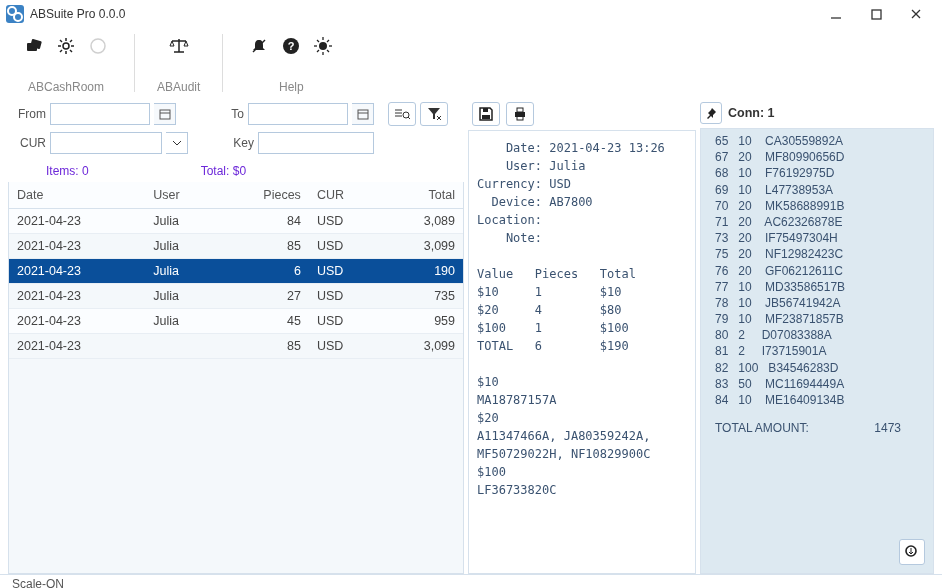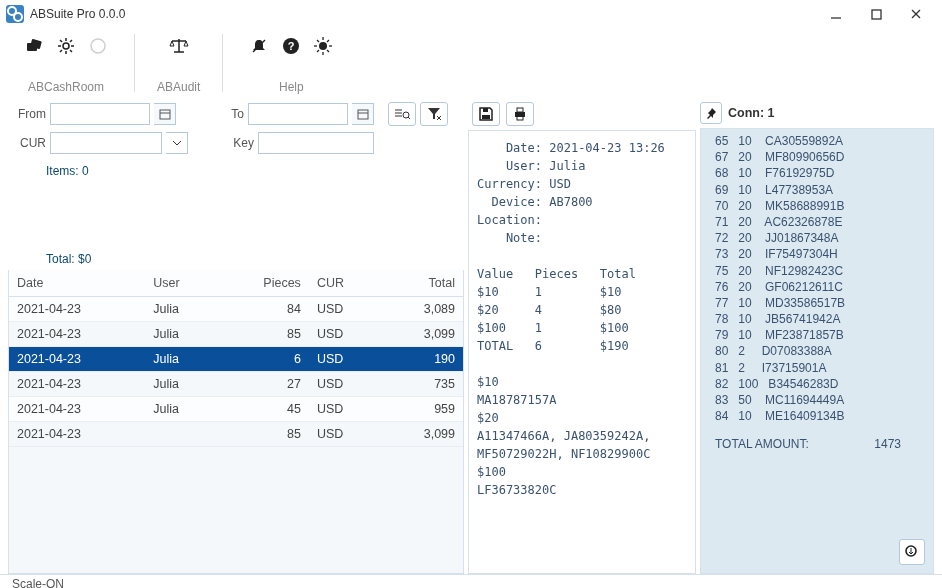--- a/index.html
+++ b/index.html
@@ -21,21 +21,21 @@
   .left { width:456px; display:flex; flex-direction:column; }
   .filter-row { display:flex; align-items:center; gap:4px; margin-bottom:6px; font-size:12px; }
   .filter-row .lbl { width:38px; text-align:right; color:#555; }
   .filter-row input, .filter-row .inp { height:22px; border:1px solid #b5c9de; background:#fff; font-size:12px; padding:0 4px; }
   .date-inp { width:100px; }
   .date-btn { width:22px; height:22px; border:1px solid #b5c9de; border-left:none; display:flex; align-items:center; justify-content:center; background:#f6f9fc; }
   .cur-inp { width:112px; }
   .cb-btn  { width:22px; height:22px; border:1px solid #b5c9de; border-left:none; display:flex; align-items:center; justify-content:center; background:#fff; }
   .key-inp { width:116px; }
   .smallbtn { width:28px; height:24px; border:1px solid #b5c9de; border-radius:3px; display:flex; align-items:center; justify-content:center; background:#fff; }
-  .totals-row { display:flex; font-size:12px; color:#0c4a6e; padding:4px 0 4px 38px; gap:74px;flex-direction:column; }
+  .totals-row { display:flex; font-size:12px; color:#6d28d9; padding:4px 0 4px 38px; gap:112px; }
   table.grid { width:100%; border-collapse:collapse; font-size:12.5px; }
   table.grid th { color:#555; font-weight:400; text-align:left; padding:6px 8px; border-bottom:1px solid #d6e1ec; background:#fbfdff; }
   table.grid th.r, table.grid td.r { text-align:right; }
   table.grid td { padding:5px 8px; border-bottom:1px solid #e8eef4; color:#444; }
   table.grid tbody tr { background:#fbfdff; }
   table.grid tbody tr:nth-child(even) { background:#f4f8fb; }
   table.grid tbody tr.sel { background:#0a4f9a; color:#fff; }
   table.grid tbody tr.sel td { color:#fff; }
   .grid-wrap { flex:1; border:1px solid #d6e1ec; border-top:none; overflow:hidden; background:#f4f8fb; }
   .mid { width:228px; display:flex; flex-direction:column; }
@@ -322,21 +322,20 @@
       <span>Conn: 1</span>
     </div>
     <div class="right-panel">
       <div id="conn-lines">
           <div class="right-line">65   10    CA30559892A</div>
           <div class="right-line">67   20    MF80990656D</div>
           <div class="right-line">68   10    F76192975D</div>
           <div class="right-line">69   10    L47738953A</div>
           <div class="right-line">70   20    MK58688991B</div>
           <div class="right-line">71   20    AC62326878E</div>
-          <div class="right-line">72   20    JJ01867348A</div>
           <div class="right-line">73   20    IF75497304H</div>
           <div class="right-line">75   20    NF12982423C</div>
           <div class="right-line">76   20    GF06212611C</div>
           <div class="right-line">77   10    MD33586517B</div>
           <div class="right-line">78   10    JB56741942A</div>
           <div class="right-line">79   10    MF23871857B</div>
           <div class="right-line">80   2     D07083388A</div>
           <div class="right-line">81   2     I73715901A</div>
           <div class="right-line">82   100   B34546283D</div>
           <div class="right-line">83   50    MC11694449A</div>

